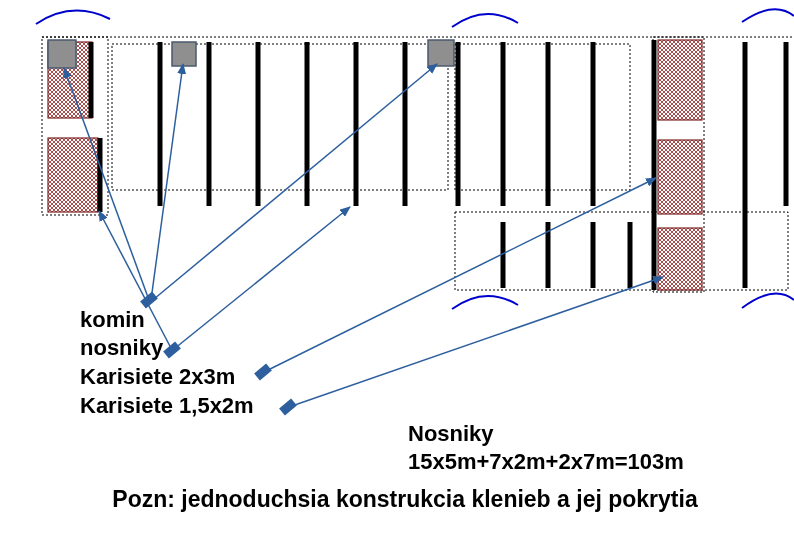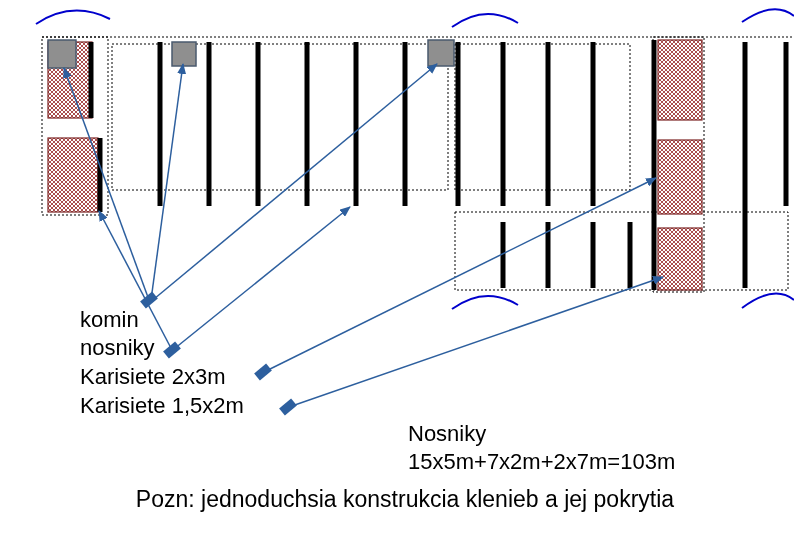--- a/index.html
+++ b/index.html
@@ -7,20 +7,21 @@
     padding: 0;
     background: #ffffff;
   }
   .stage {
     position: relative;
     width: 794px;
     height: 559px;
     background: #ffffff;
     overflow: hidden;
     font-family: "Liberation Sans", sans-serif;
+    font-weight: bold;
   }
   svg { display: block; }
   svg text {
     font-family: "Liberation Sans", sans-serif;
     fill: #000000;
   }
   .label-text  { font-size: 22px; }
   .note-text   { font-size: 23px; text-anchor: middle; }
 </style>
 </head>

